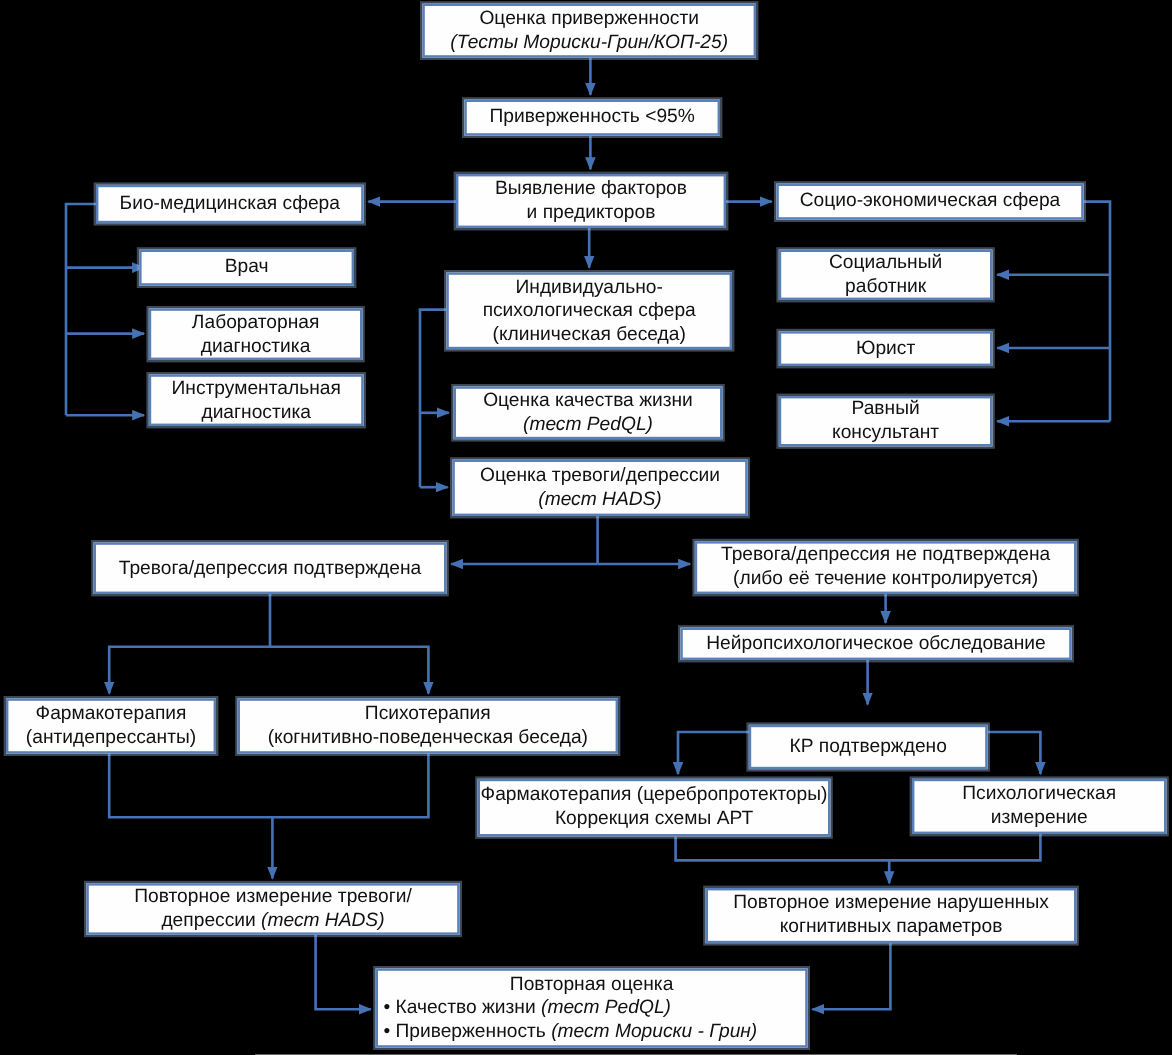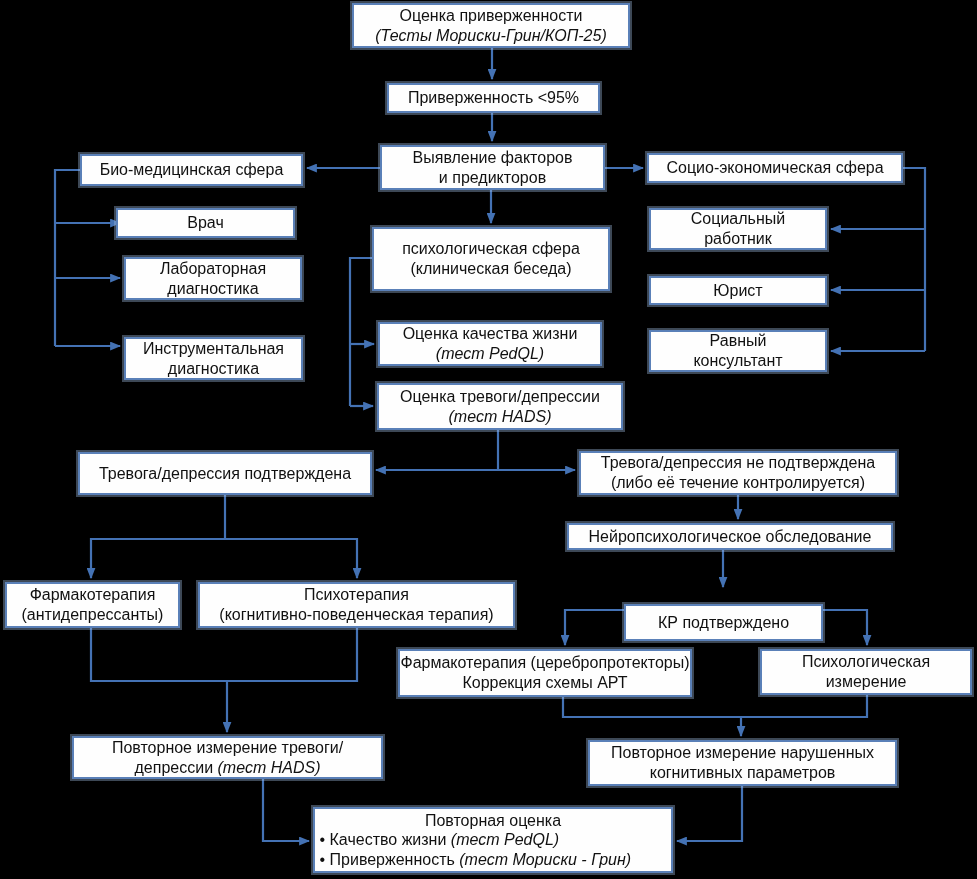--- a/index.html
+++ b/index.html
@@ -80,21 +80,21 @@
 
   <div class="node" style="left:116px;top:208px;width:179px;height:30px">
     <div class="ln">Врач</div>
   </div>
 
   <div class="node" style="left:124px;top:257px;width:178px;height:43px">
     <div class="ln">Лабораторная</div>
     <div class="ln">диагностика</div>
   </div>
 
-  <div class="node" style="left:124px;top:337px;width:179px;height:43px">
+  <div class="node" style="left:124px;top:312px;width:179px;height:43px">
     <div class="ln">Инструментальная</div>
     <div class="ln">диагностика</div>
   </div>
 
   <div class="node" style="left:647px;top:153px;width:256px;height:30px">
     <div class="ln">Социо-экономическая сфера</div>
   </div>
 
   <div class="node" style="left:649px;top:208px;width:178px;height:42px">
     <div class="ln">Социальный</div>
@@ -104,20 +104,21 @@
   <div class="node" style="left:649px;top:276px;width:178px;height:29px">
     <div class="ln">Юрист</div>
   </div>
 
   <div class="node" style="left:649px;top:330px;width:178px;height:42px">
     <div class="ln">Равный</div>
     <div class="ln">консультант</div>
   </div>
 
   <div class="node" style="left:372px;top:227px;width:238px;height:64px">
+    <div class="ln">Индивидуально-</div>
     <div class="ln">психологическая сфера</div>
     <div class="ln">(клиническая беседа)</div>
   </div>
 
   <div class="node" style="left:378px;top:322px;width:224px;height:44px">
     <div class="ln">Оценка качества жизни</div>
     <div class="ln it">(тест PedQL)</div>
   </div>
 
   <div class="node" style="left:377px;top:383px;width:246px;height:47px">
@@ -134,21 +135,21 @@
     <div class="ln">(либо её течение контролируется)</div>
   </div>
 
   <div class="node" style="left:5px;top:582px;width:175px;height:46px">
     <div class="ln">Фармакотерапия</div>
     <div class="ln">(антидепрессанты)</div>
   </div>
 
   <div class="node" style="left:198px;top:582px;width:317px;height:46px">
     <div class="ln">Психотерапия</div>
-    <div class="ln">(когнитивно-поведенческая терапия)</div>
+    <div class="ln">(когнитивно-поведенческая беседа)</div>
   </div>
 
   <div class="node" style="left:567px;top:523px;width:326px;height:27px">
     <div class="ln">Нейропсихологическое обследование</div>
   </div>
 
   <div class="node" style="left:624px;top:604px;width:199px;height:37px">
     <div class="ln">КР подтверждено</div>
   </div>
 

